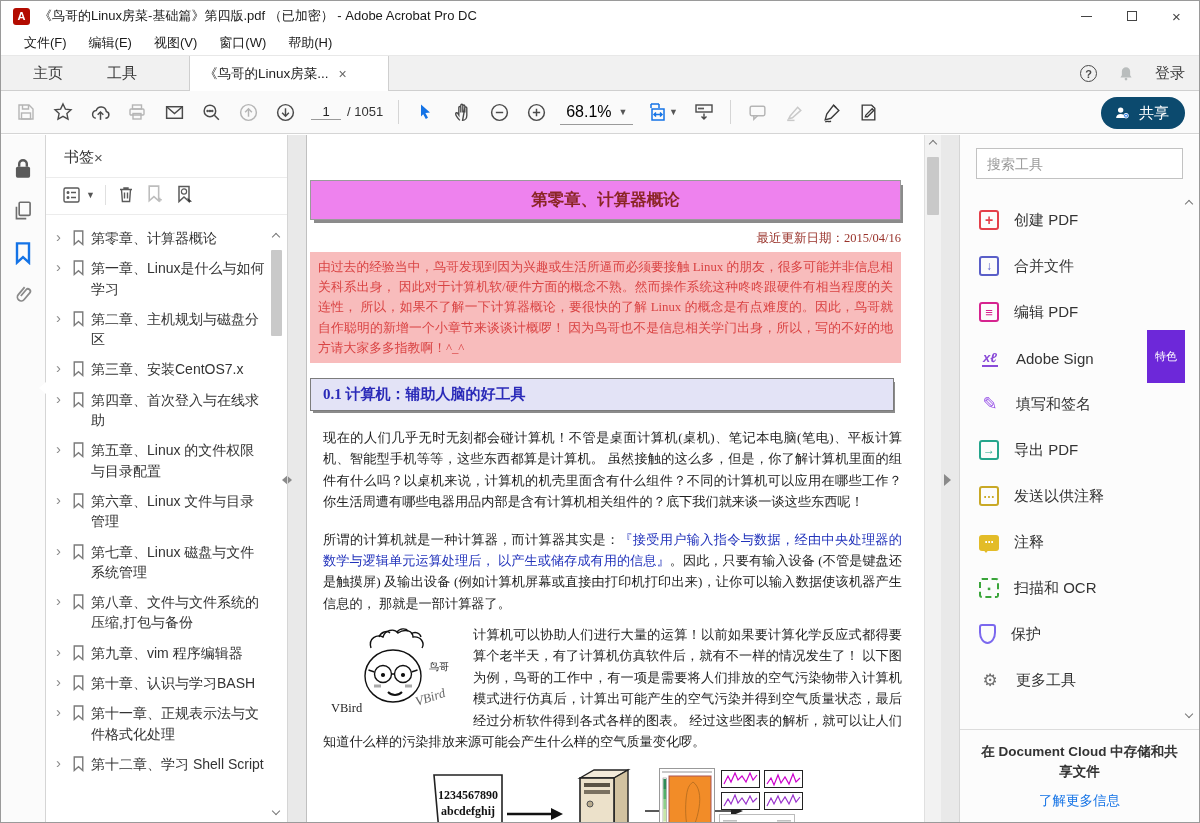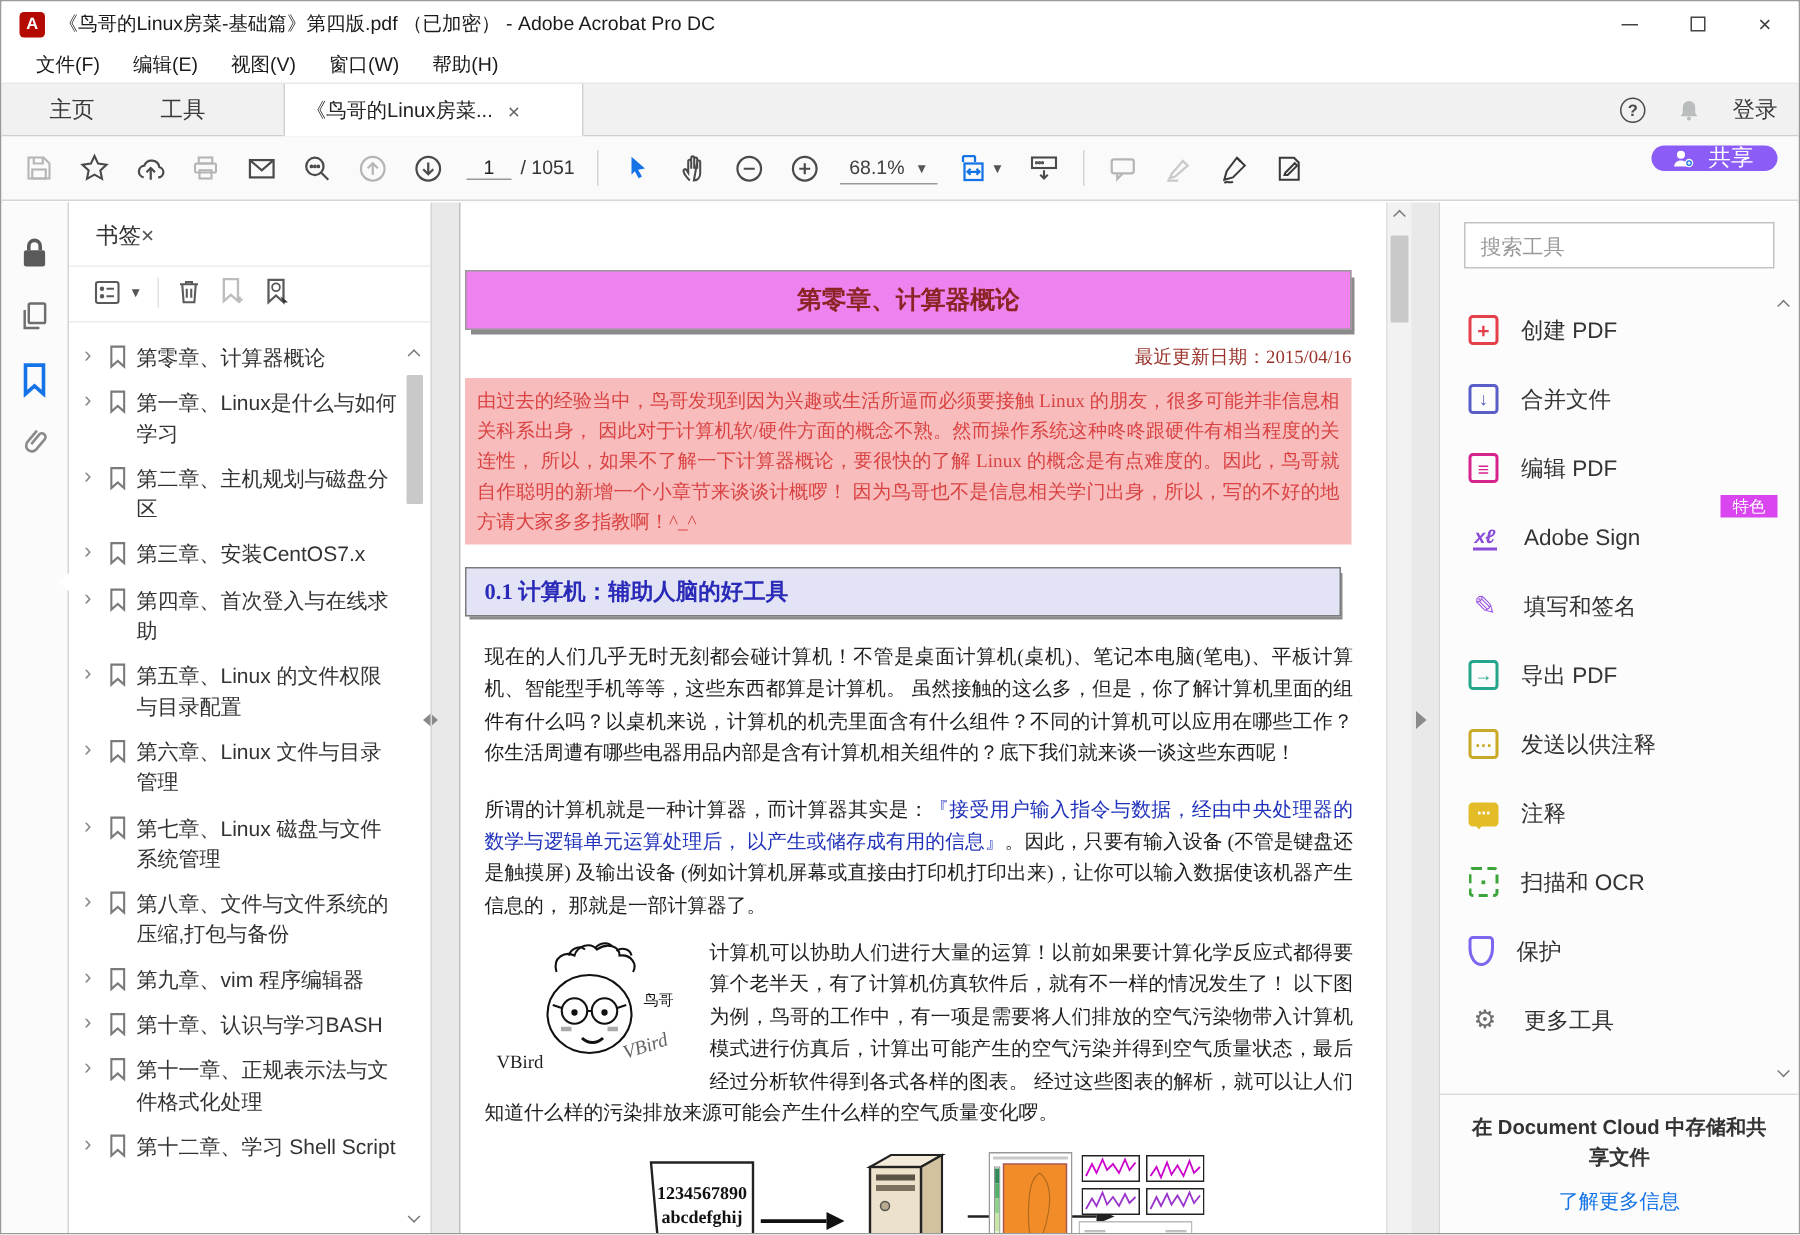--- a/index.html
+++ b/index.html
@@ -31,23 +31,23 @@
   .signin{font-size:15px;color:#3a3a3a}
 
   
   .toolbar{height:43px;background:#fafafa;border-bottom:1px solid #d5d5d5;display:flex;align-items:center;padding:0 10px;gap:7px;position:relative}
   .tbtn{width:30px;height:30px;display:flex;align-items:center;justify-content:center;border-radius:3px;flex:none}
   .tdivider{width:1px;height:24px;background:#d5d5d5;margin:0 4px;flex:none}
   .pagebox{display:flex;align-items:baseline;gap:6px;margin:0 4px}
   .pagebox input{width:30px;border:none;border-bottom:1px solid #9a9a9a;background:transparent;text-align:center;font-size:13px;color:#222;font-family:inherit}
   .pagebox .ptotal{font-size:13px;color:#333}
   .zoombox{display:flex;align-items:center;gap:7px;border-bottom:1px solid #9a9a9a;padding:3px 6px;margin:0 2px}
-  .zoombox .zval{font-size:13px;color:#404040}
+  .zoombox .zval{font-size:16px;color:#000000}
   .caret{font-size:9px;color:#555}
-  .share-btn{position:absolute;right:14px;top:6px;height:17px;background:#8b5cf6;border-radius:16px;color:#fff;display:flex;align-items:center;gap:8px;padding:0 16px 0 12px;font-size:15px}
+  .share-btn{position:absolute;right:14px;top:6px;height:32px;background:#0c4a6e;border-radius:16px;color:#fff;display:flex;align-items:center;gap:8px;padding:0 16px 0 12px;font-size:15px}
 
   
   .main{position:absolute;top:134px;bottom:0;left:0;right:0;display:flex}
 
   
   .leftstrip{width:45px;background:#fbfbfb;border-right:1px solid #d5d5d5;position:relative;flex:none;display:flex;flex-direction:column;align-items:center;padding-top:22px;gap:18px}
   .strip-notch{position:absolute;right:-1px;top:247px;width:0;height:0;border:6px solid transparent;border-right:7px solid #fff}
 
   
   .bmpanel{width:242px;background:#fff;border-right:1px solid #d5d5d5;position:relative;flex:none;overflow:hidden}
@@ -85,21 +85,21 @@
   .diagram{position:relative;height:120px;margin:14px 20px 0 0}
 
   
   .rightpanel{width:240px;background:#fcfcfc;border-left:1px solid #d5d5d5;position:relative;flex:none;overflow:hidden}
   .toolsearch{margin:13px 16px 0 16px}
   .toolsearch input{width:100%;height:31px;border:1px solid #c2c2c2;background:#fff;padding:0 10px;font-size:14px;color:#333;font-family:inherit}
   .toolsearch input::placeholder{color:#9a9a9a}
   .toollist{margin-top:18px}
   .toolrow{height:46px;display:flex;align-items:center;gap:15px;padding-left:19px;position:relative}
   .toolrow .tlabel{font-size:15px;color:#333}
-  .badge{position:absolute;right:14px;top:-5px;background:#d946ef;color:#fff;font-size:11px;padding:0 8px}
+  .badge{position:absolute;right:14px;top:-5px;background:#6d28d9;color:#fff;font-size:11px;padding:19px 8px}
   .ticon{width:22px;height:22px;display:flex;align-items:center;justify-content:center;font-weight:bold;position:relative;flex:none}
   [data-icon="create-pdf-icon"],[data-icon="combine-files-icon"],[data-icon="edit-pdf-icon"],[data-icon="export-pdf-icon"],[data-icon="send-for-comments-icon"]{border:2px solid currentColor;border-radius:3px;width:20px;height:20px}
   [data-icon="create-pdf-icon"]::before{content:"+";font-size:14px}
   [data-icon="combine-files-icon"]::before{content:"↓";font-size:12px}
   [data-icon="edit-pdf-icon"]::before{content:"≡";font-size:13px}
   [data-icon="adobe-sign-icon"]::before{content:"xℓ";font-style:italic;font-size:13px;border-bottom:2px solid currentColor;padding:0 1px}
   [data-icon="fill-sign-icon"]::before{content:"✎";font-size:18px}
   [data-icon="export-pdf-icon"]::before{content:"→";font-size:12px}
   [data-icon="organize-pages-icon"]{border:2px dashed currentColor;border-radius:2px;width:20px;height:20px}
   [data-icon="organize-pages-icon"]::before{content:"▮";font-size:10px}

